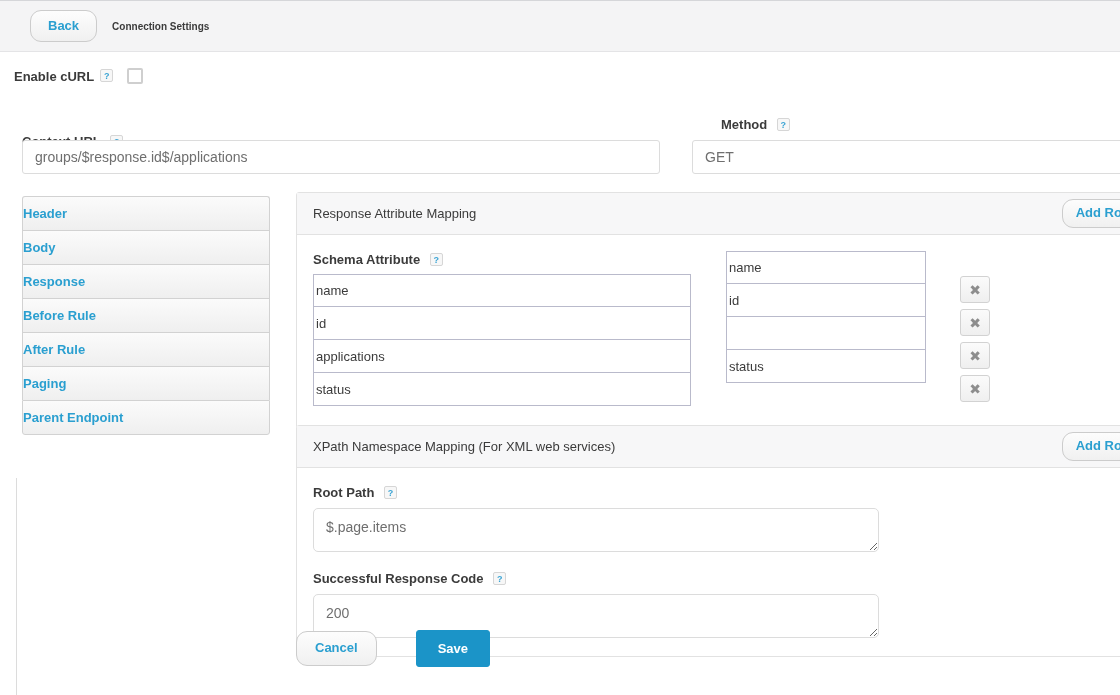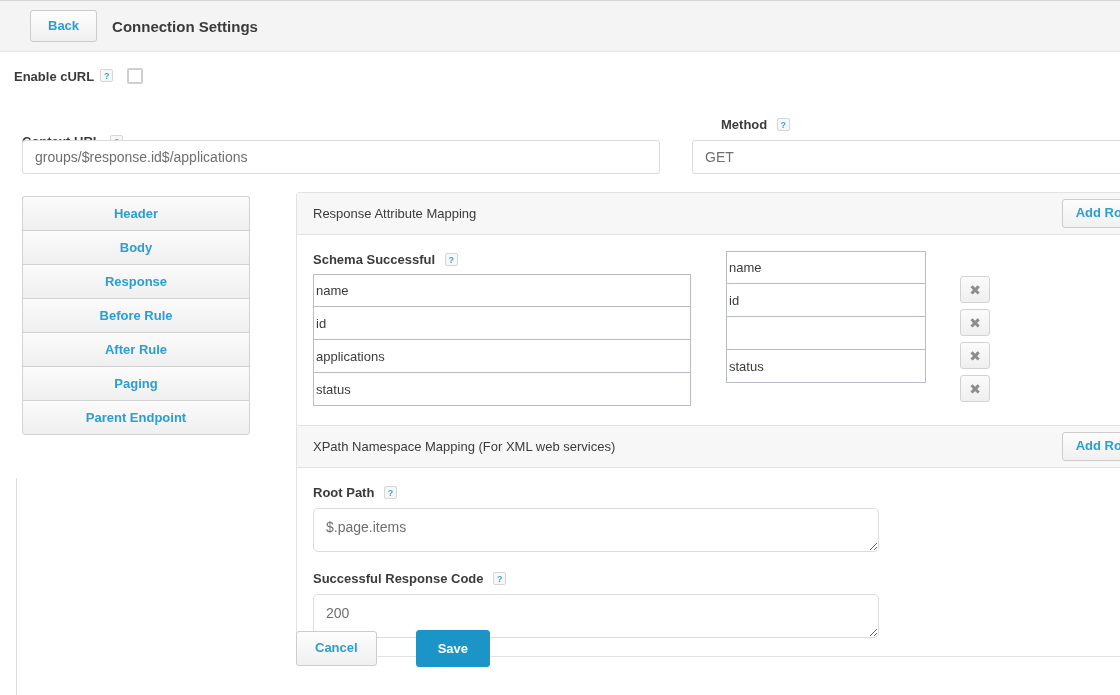--- a/index.html
+++ b/index.html
@@ -27,38 +27,38 @@
     background: #f4f4f5;
     border-top: 1px solid #d5d6d9;
     border-bottom: 1px solid #e4e4e6;
     box-sizing: border-box;
     display: flex;
     align-items: center;
   }
   .btn {
     background: linear-gradient(to bottom, #fdfdfd 0%, #f0f0f0 100%);
     border: 1px solid #cccccc;
-    border-radius: 3px;
+    border-radius: 11px;
     color: #2a9fd0;
     font-weight: bold;
     font-size: 13px;
     font-family: "Liberation Sans", sans-serif;
     padding: 7px 14px;
     cursor: pointer;
     line-height: 1.1;
     white-space: nowrap;
   }
   .back-btn {
     margin-left: 30px;
     padding: 8px 17px;
   }
   .topbar-title {
     margin-left: 15px;
     font-weight: bold;
-    font-size: 15px;
+    font-size: 10px;
     color: #3b3b3b;
   }
 
   
   .field-label {
     font-weight: bold;
     font-size: 13px;
     color: #3b3b3b;
     display: inline-block;
     vertical-align: middle;
@@ -138,30 +138,30 @@
   }
 
   
   .sidebar {
     position: absolute;
     left: 22px; top: 196px;
     width: 248px;
   }
   .side-btn {
     display: block;
-    width: 228px;
+    width: 248px;
     box-sizing: border-box;
     background: linear-gradient(to bottom, #fbfbfb 0%, #efefef 100%);
     border: 1px solid #d2d2d2;
     border-bottom: none;
     color: #2a9fd0;
     font-weight: bold;
     font-size: 13px;
     font-family: "Liberation Sans", sans-serif;
-    text-align: center;
+    text-align: left;
     padding: 9px 0;
     cursor: pointer;
   }
   .side-btn:first-child { border-radius: 3px 3px 0 0; }
   .side-btn:last-child {
     border-bottom: 1px solid #d2d2d2;
     border-radius: 0 0 3px 3px;
   }
 
   
@@ -324,21 +324,21 @@
 <div class="panel" id="panel-response">
   <div class="panel-head">
     <span class="panel-title">Response Attribute Mapping</span>
     <button class="btn add-row-btn">Add Row</button>
   </div>
   <div class="panel-body">
     <div class="map-cols">
 
       <div class="map-col-a">
         <div class="col-head">
-          <span class="field-label">Schema Successful</span>
+          <span class="field-label">Schema Attribute</span>
           <span class="help-icon">?</span>
         </div>
         <div class="map-stack">
           <input class="map-input" type="text" value="name" style="">
           <input class="map-input" type="text" value="id" style="">
           <input class="map-input" type="text" value="applications" style="">
           <input class="map-input" type="text" value="status" style="">
         </div>
       </div>
 

